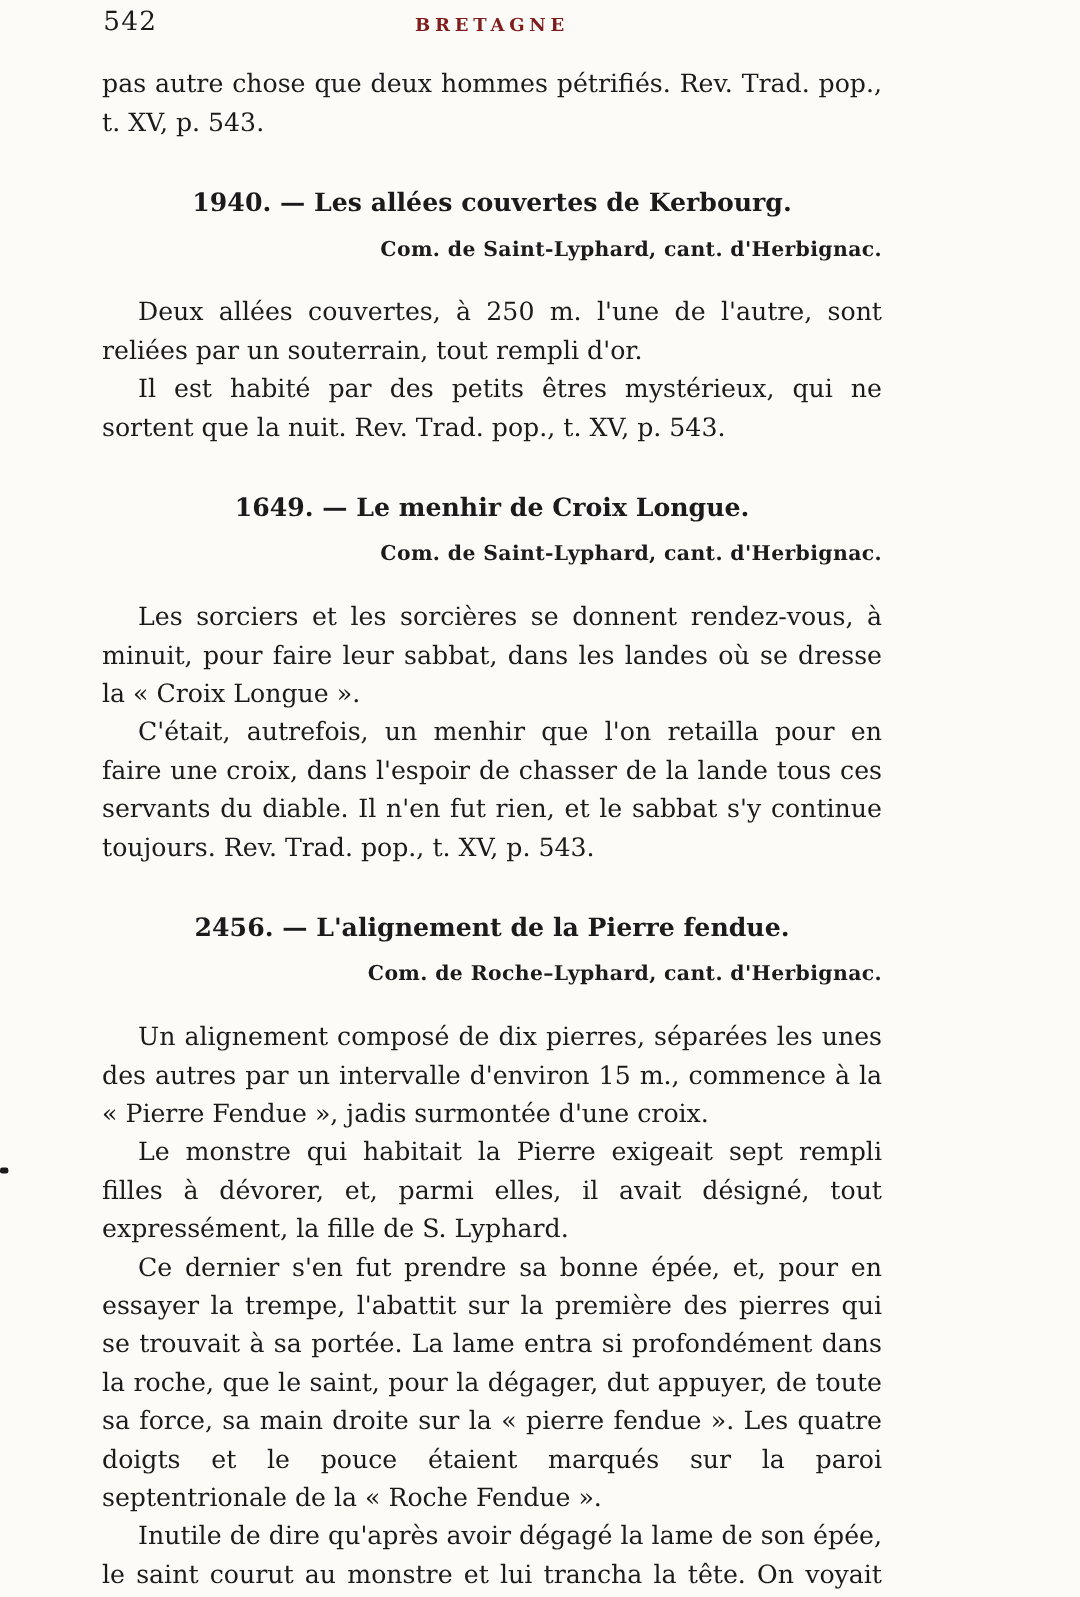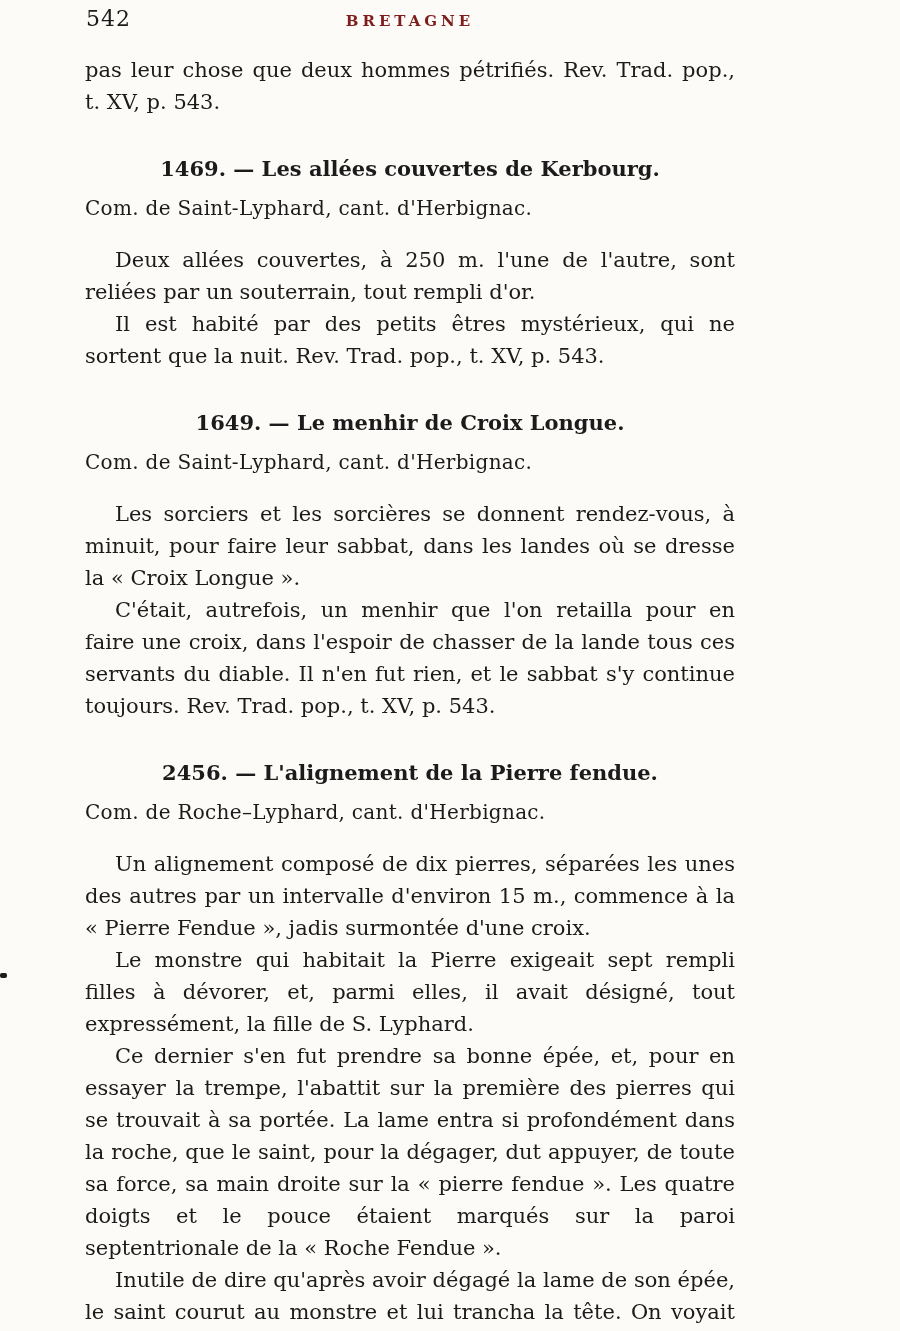--- a/index.html
+++ b/index.html
@@ -55,24 +55,24 @@
     .sec-heading {
       margin: 36px 0 0 0;
       font-size: 21px;
       line-height: 30px;
       font-weight: bold;
       text-align: center;
       text-indent: 0;
     }
     .sec-subheading {
       margin: 12px 0 24px 0;
-      font-size: 20px;
+      font-size: 17px;
       line-height: 24px;
-      font-weight: normal;
-      text-align: left;
+      font-weight: bold;
+      text-align: right;
       letter-spacing: 0.3px;
       text-indent: 0;
     }
     .cite { }
     .artifact {
       position: absolute;
       left: 0;
       top: 973px;
       width: 7px;
       height: 5px;
@@ -85,24 +85,24 @@
 
 <div class="page">
 
   <header class="page-header">
     <span class="page-number">542</span>
     <span class="running-title">BRETAGNE</span>
   </header>
 
   <main class="text-block">
 
-    <p class="body-par no-indent"><span>pas leur chose que deux hommes pétrifiés. </span><span class="cite">Rev. Trad. pop.,</span><span> t. XV, p. 543.</span></p>
+    <p class="body-par no-indent"><span>pas autre chose que deux hommes pétrifiés. </span><span class="cite">Rev. Trad. pop.,</span><span> t. XV, p. 543.</span></p>
 
     <section>
-      <h2 class="sec-heading">1469. — Les allées couvertes de Kerbourg.</h2>
+      <h2 class="sec-heading">1940. — Les allées couvertes de Kerbourg.</h2>
       <h3 class="sec-subheading">Com. de Saint-Lyphard, cant. d'Herbignac.</h3>
       <p class="body-par"><span>Deux allées couvertes, à 250 m. l'une de l'autre, sont reliées par un souterrain, tout rempli d'or.</span><span class="cite"></span><span></span></p>
       <p class="body-par"><span>Il est habité par des petits êtres mystérieux, qui ne sortent que la nuit. </span><span class="cite">Rev. Trad. pop.,</span><span> t. XV, p. 543.</span></p>
     </section>
 
     <section>
       <h2 class="sec-heading">1649. — Le menhir de Croix Longue.</h2>
       <h3 class="sec-subheading">Com. de Saint-Lyphard, cant. d'Herbignac.</h3>
       <p class="body-par"><span>Les sorciers et les sorcières se donnent rendez-vous, à minuit, pour faire leur sabbat, dans les landes où se dresse la « Croix Longue ».</span><span class="cite"></span><span></span></p>
       <p class="body-par"><span>C'était, autrefois, un menhir que l'on retailla pour en faire une croix, dans l'espoir de chasser de la lande tous ces servants du diable. Il n'en fut rien, et le sabbat s'y continue toujours. </span><span class="cite">Rev. Trad. pop.,</span><span> t. XV, p. 543.</span></p>

